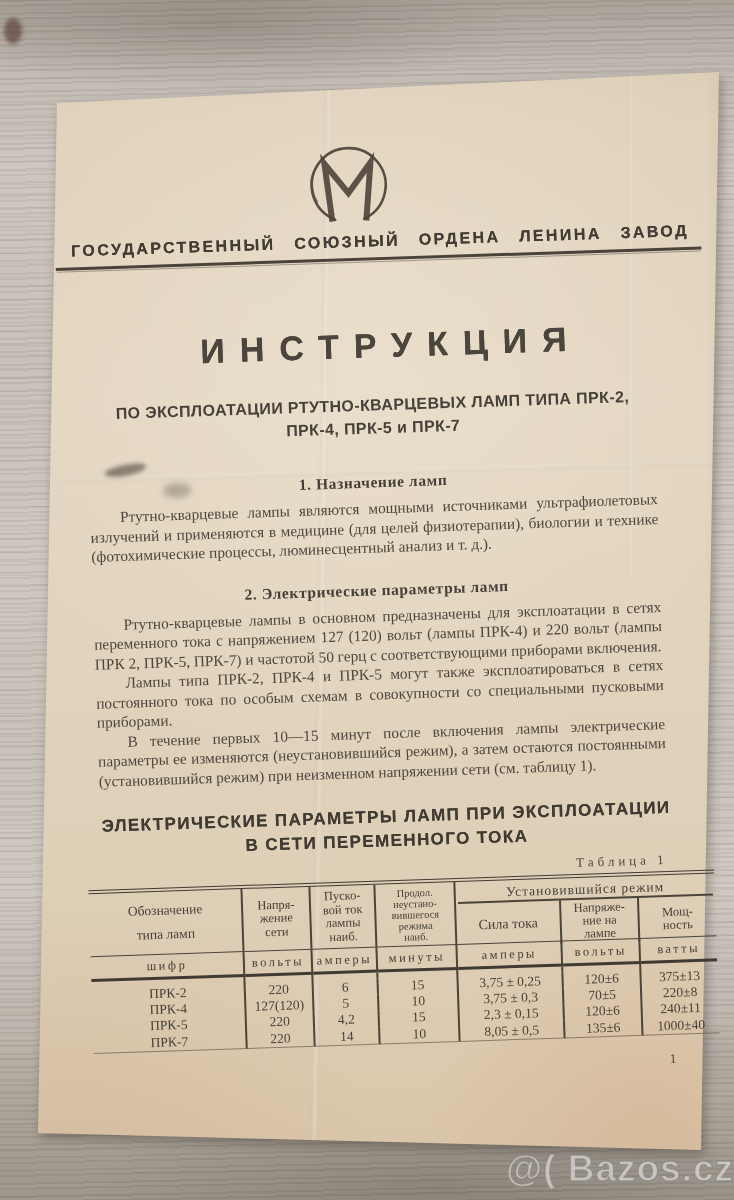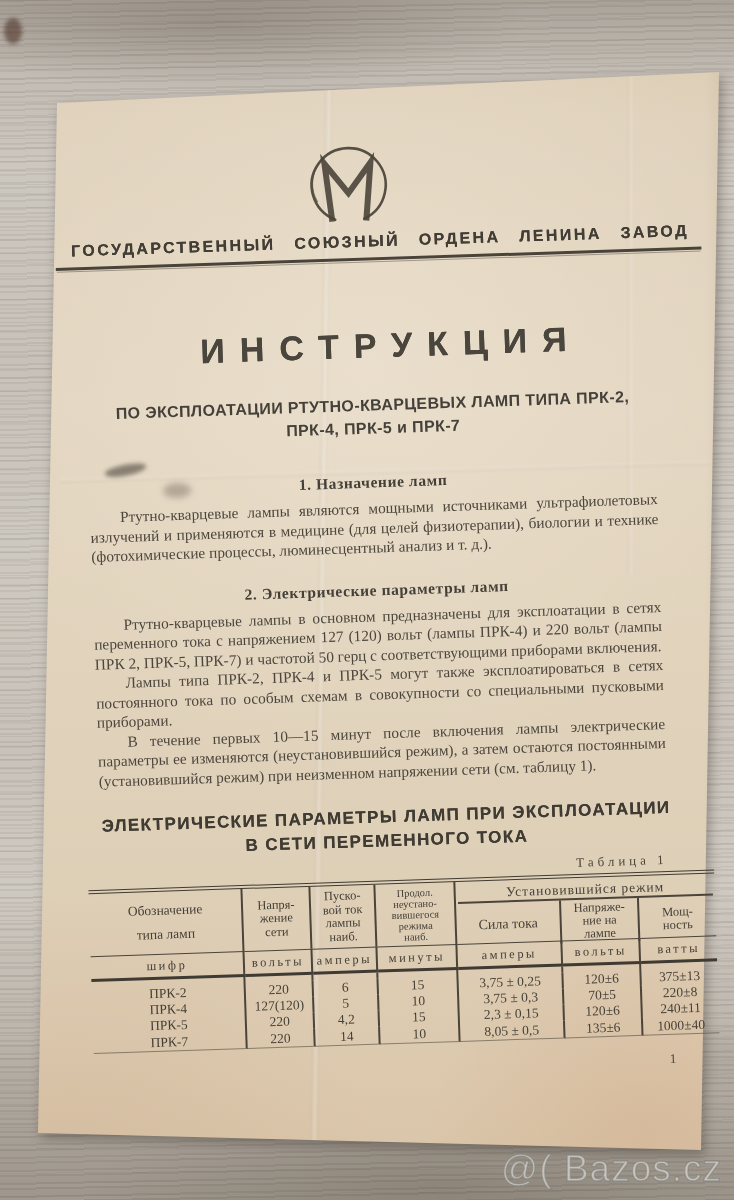--- a/index.html
+++ b/index.html
@@ -126,23 +126,23 @@
       font-size:12.5px;letter-spacing:2.5px;}
   .sp{grid-row:3;}
   .td{display:flex;align-items:center;justify-content:center;font-size:13.5px;}
   .r1{grid-row:4;}.r2{grid-row:5;}.r3{grid-row:6;}.r4{grid-row:7;align-items:flex-start;padding-top:1px;}
   .r4x{border-bottom:1.5px solid rgba(70,63,53,0.55);}
   .c1{grid-column:1;}.c2{grid-column:2;}.c3{grid-column:3;}.c4{grid-column:4;}
   .c5{grid-column:5;}.c6{grid-column:6;}.c7{grid-column:7;}
   .page-num{margin:16px 56px 0 0;text-align:right;font-size:13px;color:#4a443b;}
   
   .watermark{
-    position:absolute;right:12px;bottom:10px;
-    font-family:"Liberation Sans","DejaVu Sans",sans-serif;
-    font-weight:400;font-size:37px;letter-spacing:1px;
+    position:absolute;right:0;bottom:10px;
+    font-family:"Liberation Sans","DejaVu Sans",sans-serif;
+    font-weight:700;font-size:37px;letter-spacing:1px;
     color:rgba(225,224,220,0.50);
     -webkit-text-stroke:1.4px rgba(120,120,116,0.55);
     text-shadow:0 0 2px rgba(255,255,255,0.25);
   }
 </style>
 </head>
 <body>
 
 <div class="wood"></div>
 <div class="wood-mark"></div>

